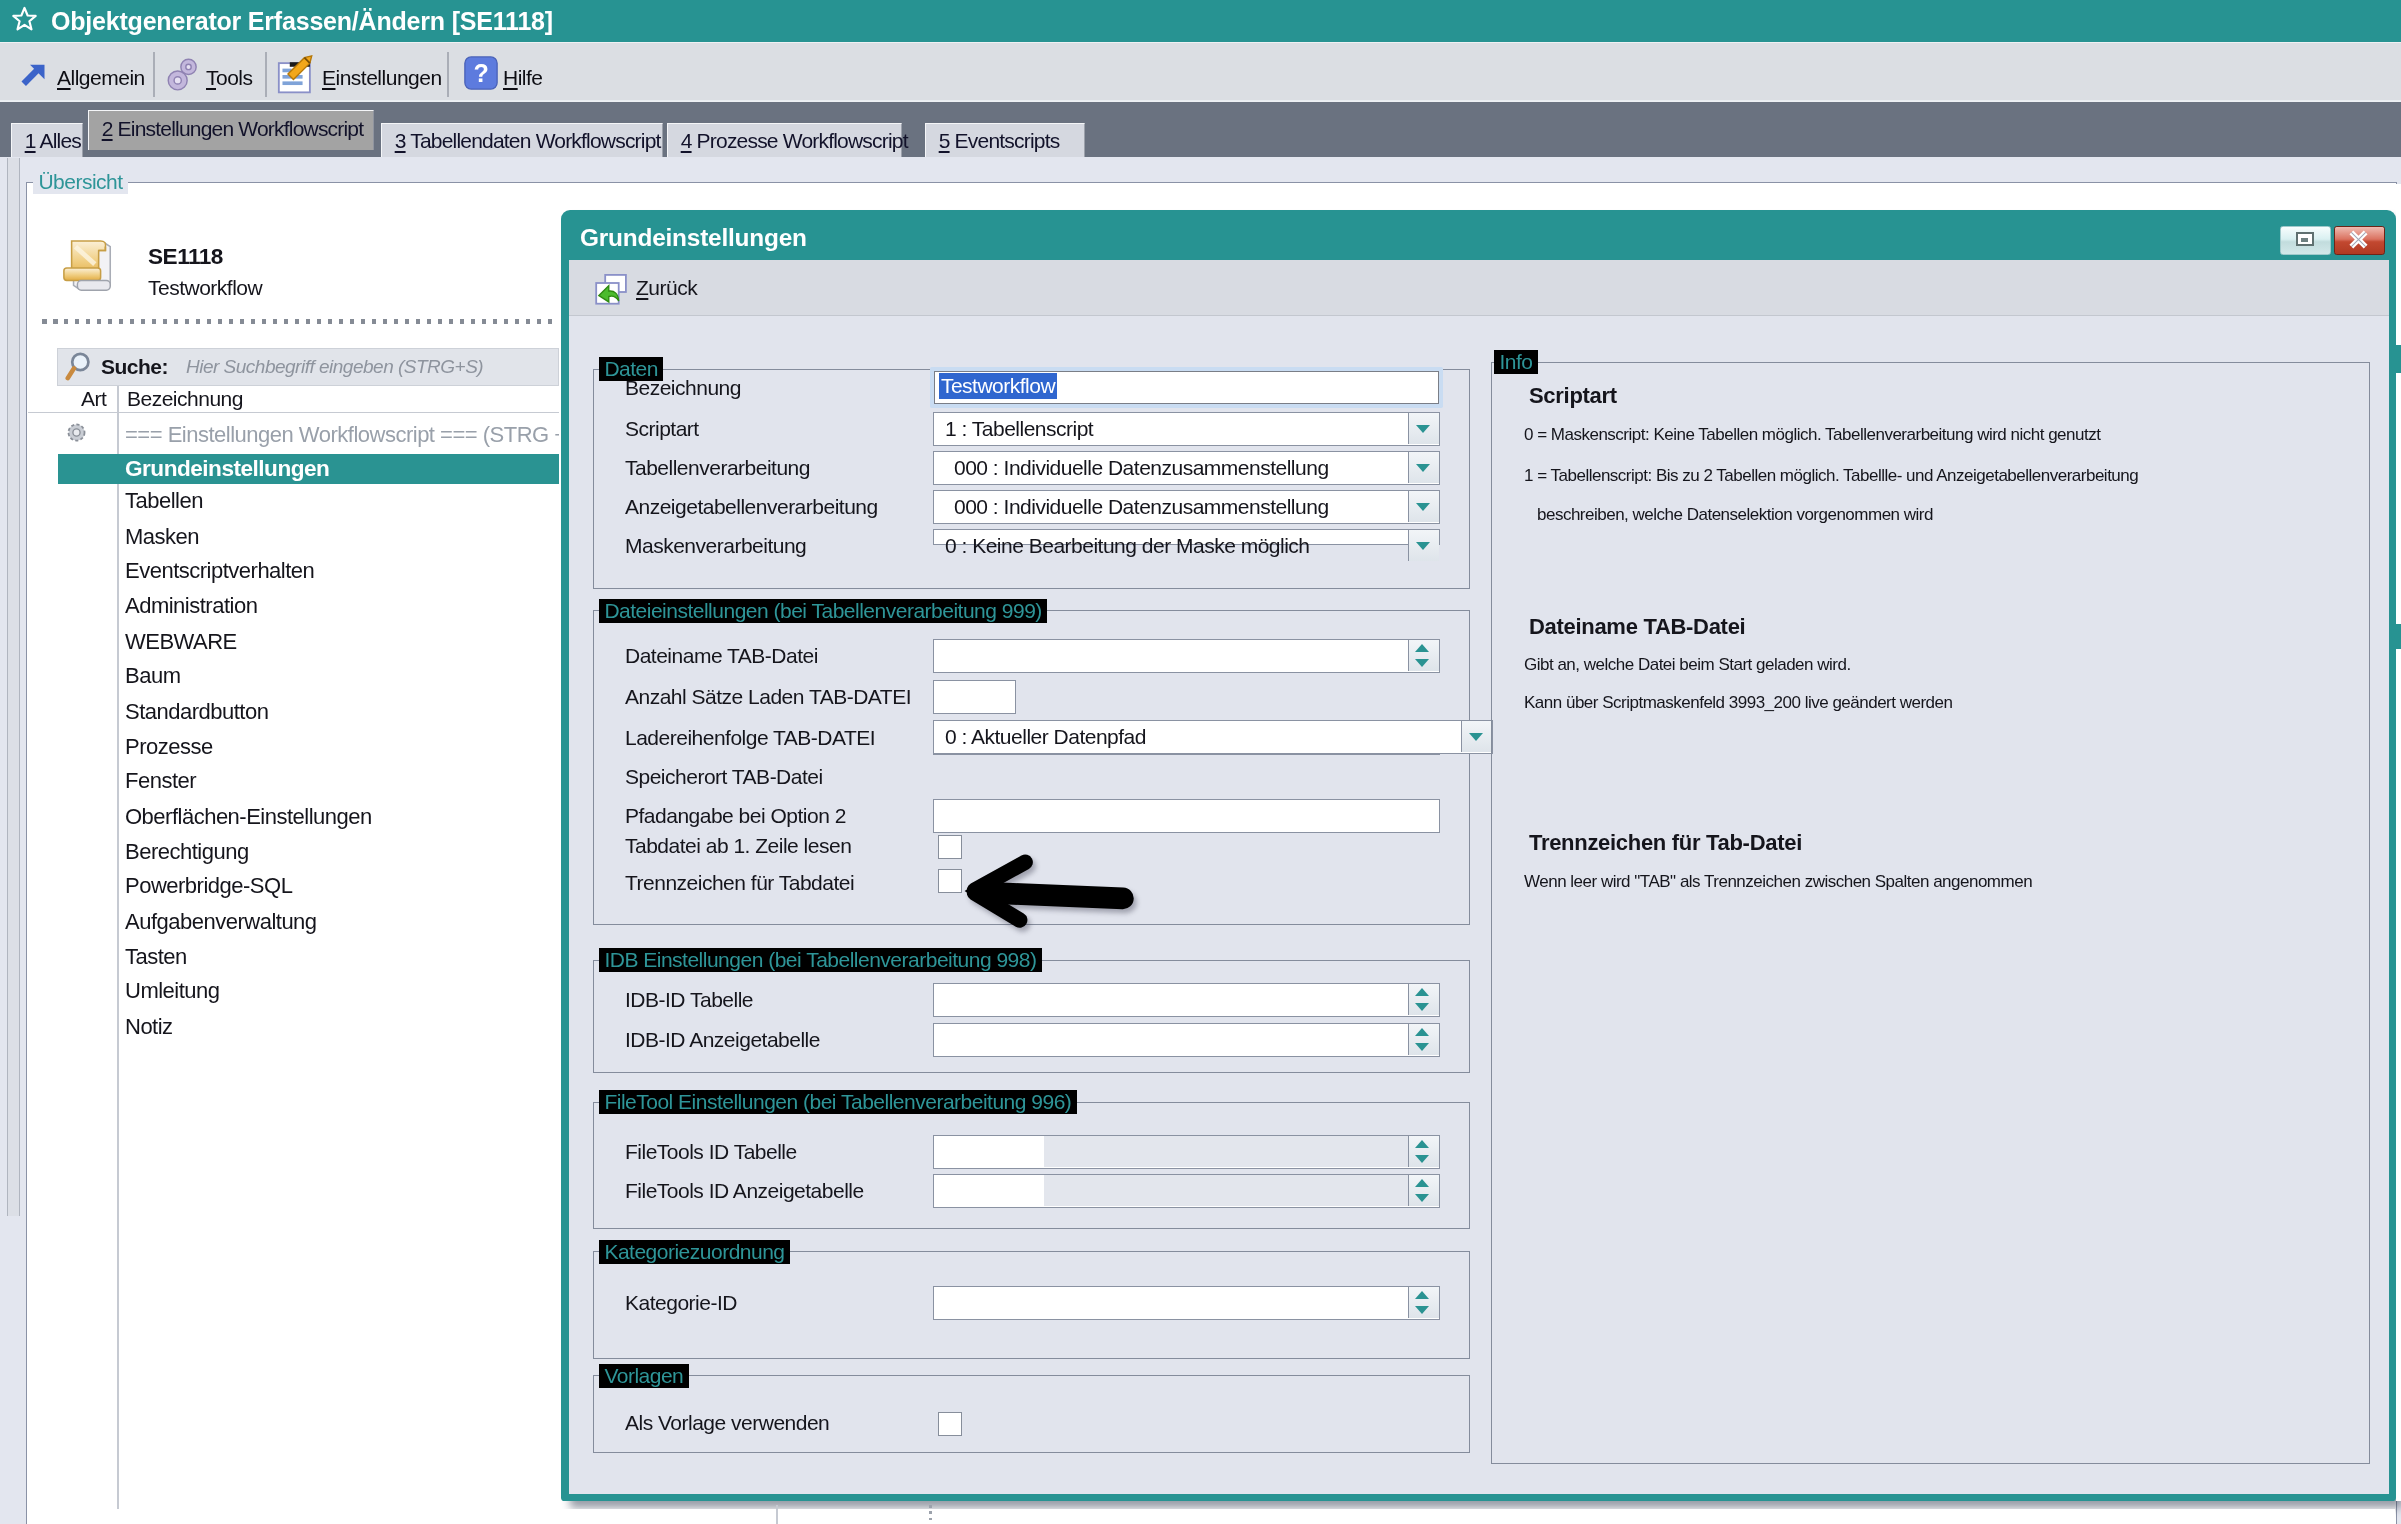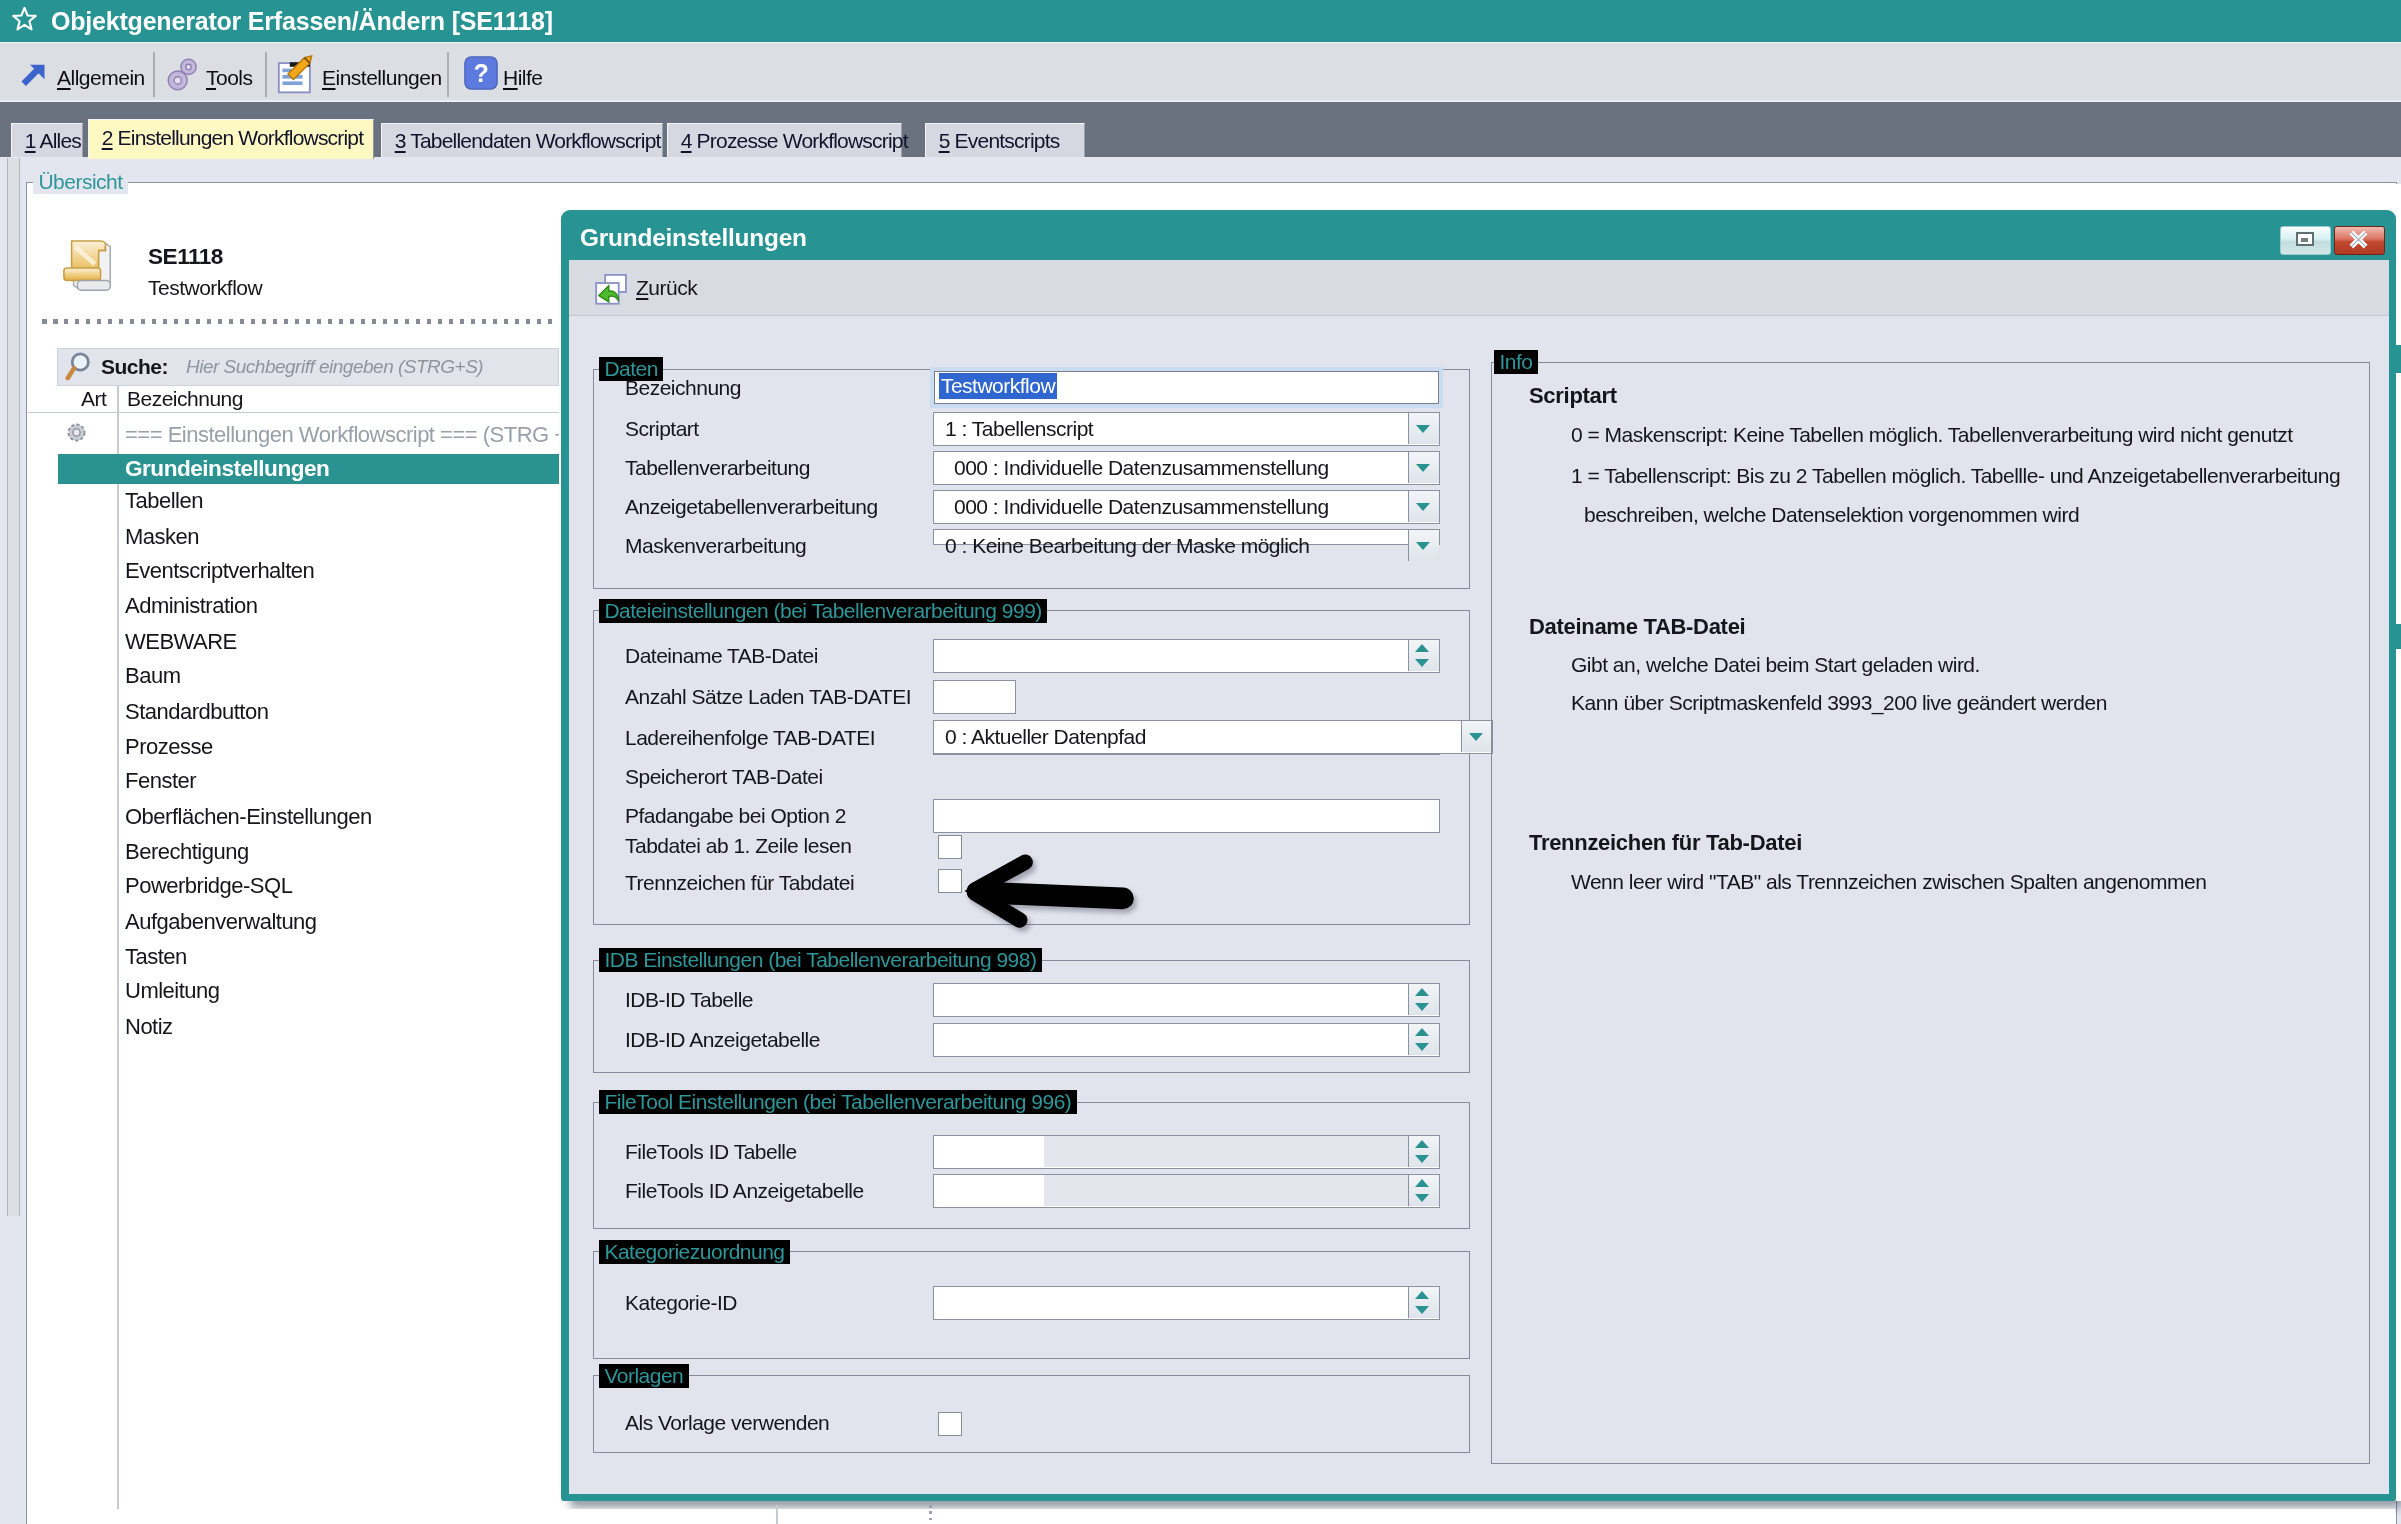--- a/index.html
+++ b/index.html
@@ -14,21 +14,21 @@
   #titletext{left:51px;top:0;height:42px;line-height:42px;color:#fff;font-weight:bold;font-size:25px;letter-spacing:-0.2px;}
   #menubar{left:0;top:42px;width:2401px;height:59px;background:#DBDEE3;border-top:1.8px solid #EFF1F3;box-sizing:border-box;}
   .mlabel{top:57px;height:42px;line-height:42px;color:#0E0E14;}
   .msep{top:52px;width:1.8px;height:45px;background:#AAAEB7;}
   #darkstrip{left:0;top:102px;width:2401px;height:55px;background:#6A7280;box-shadow:0 -1.8px 0 #EDF0F4;}
 
   
   .tab{top:123px;height:34px;line-height:34px;background:#D5D8E0;color:#12122A;font-size:21px;letter-spacing:-0.8px;
        border-top:1.8px solid #F5F6F8;border-left:1.8px solid #F5F6F8;border-right:1.8px solid #9CA1AB;
        box-sizing:border-box;text-align:left;padding-left:12.7px;}
-  .tabact{top:119px;height:40px;line-height:36px;background:#fef9c3;border-right:1.8px solid #8F949F;z-index:3;}
+  .tabact{top:110px;height:40px;line-height:36px;background:#a3a3a3;border-right:1.8px solid #8F949F;z-index:3;}
 
   
   #ubox{left:26px;top:182px;width:2371px;height:1349px;background:#fff;border:1.8px solid #8A92A6;box-sizing:border-box;}
   #ulabel{left:33px;top:170px;height:23.5px;line-height:23.5px;background:#E3E6EF;color:#2E9598;padding:0 5.4px;z-index:2;}
   #ldeco{left:7.2px;top:158px;width:12.7px;height:1058px;background:#DCDFE6;border-left:1.8px solid #B0B5BF;border-right:1.8px solid #B0B5BF;box-sizing:border-box;}
 
   #se{left:148px;top:244px;font-weight:bold;font-size:22.6px;}
   #tw{left:148px;top:276px;}
   #dots{left:42px;top:319px;width:516px;height:4.5px;
         background:repeating-linear-gradient(90deg,#858B95 0 4.5px,transparent 4.5px 11px);}
@@ -66,21 +66,21 @@
   .ftext{position:absolute;left:11px;top:0;height:31px;line-height:31px;white-space:nowrap;}
   .cbtn{position:absolute;right:0px;top:0px;width:31px;height:31px;background:linear-gradient(#F2F5F8,#DEE4EA);border-left:1.8px solid #8A92A2;box-sizing:border-box;}
   .cbtn:after{content:"";position:absolute;left:7.2px;top:11.8px;width:0;height:0;
               border-left:7.2px solid transparent;border-right:7.2px solid transparent;border-top:8.1px solid #2A9392;}
   .spin{position:absolute;right:0px;top:0px;width:31px;height:31px;background:linear-gradient(#F2F5F8,#DEE4EA);border-left:1.8px solid #8A92A2;box-sizing:border-box;}
   .spin i{position:absolute;left:6.3px;width:0;height:0;border-left:7.2px solid transparent;border-right:7.2px solid transparent;}
   .spin .up{top:3.6px;border-bottom:8.1px solid #2A9392;}
   .spin .dn{bottom:3.6px;border-top:8.1px solid #2A9392;}
   .chk{width:23.5px;height:23.5px;background:#fff;border:1.8px solid #878E9B;box-sizing:border-box;}
 
-  .itext{left:1524px;height:27px;line-height:27px;white-space:nowrap;font-size:21px;letter-spacing:-0.5px;margin-left:47px;}
+  .itext{left:1524px;height:27px;line-height:27px;white-space:nowrap;font-size:17px;letter-spacing:-0.5px;}
   .ibold{left:1529px;height:27px;line-height:27px;font-weight:bold;white-space:nowrap;font-size:22px;letter-spacing:-0.3px;}
 </style></head>
 <body>
 <div id="titlebar" class="abs"></div>
 <svg class="abs" style="left:11.8px;top:6.3px" width="25" height="27" viewBox="0 0 28 30">
   <path d="M14 2 L17.5 10.5 L26.5 11 L19.5 17 L21.8 26 L14 21 L6.2 26 L8.5 17 L1.5 11 L10.5 10.5 Z" fill="none" stroke="#fff" stroke-width="2.4" stroke-linejoin="round"></path>
 </svg>
 <div id="titletext" class="abs nw">Objektgenerator Erfassen/Ändern [SE1118]</div>
 
 <div id="menubar" class="abs"></div>

